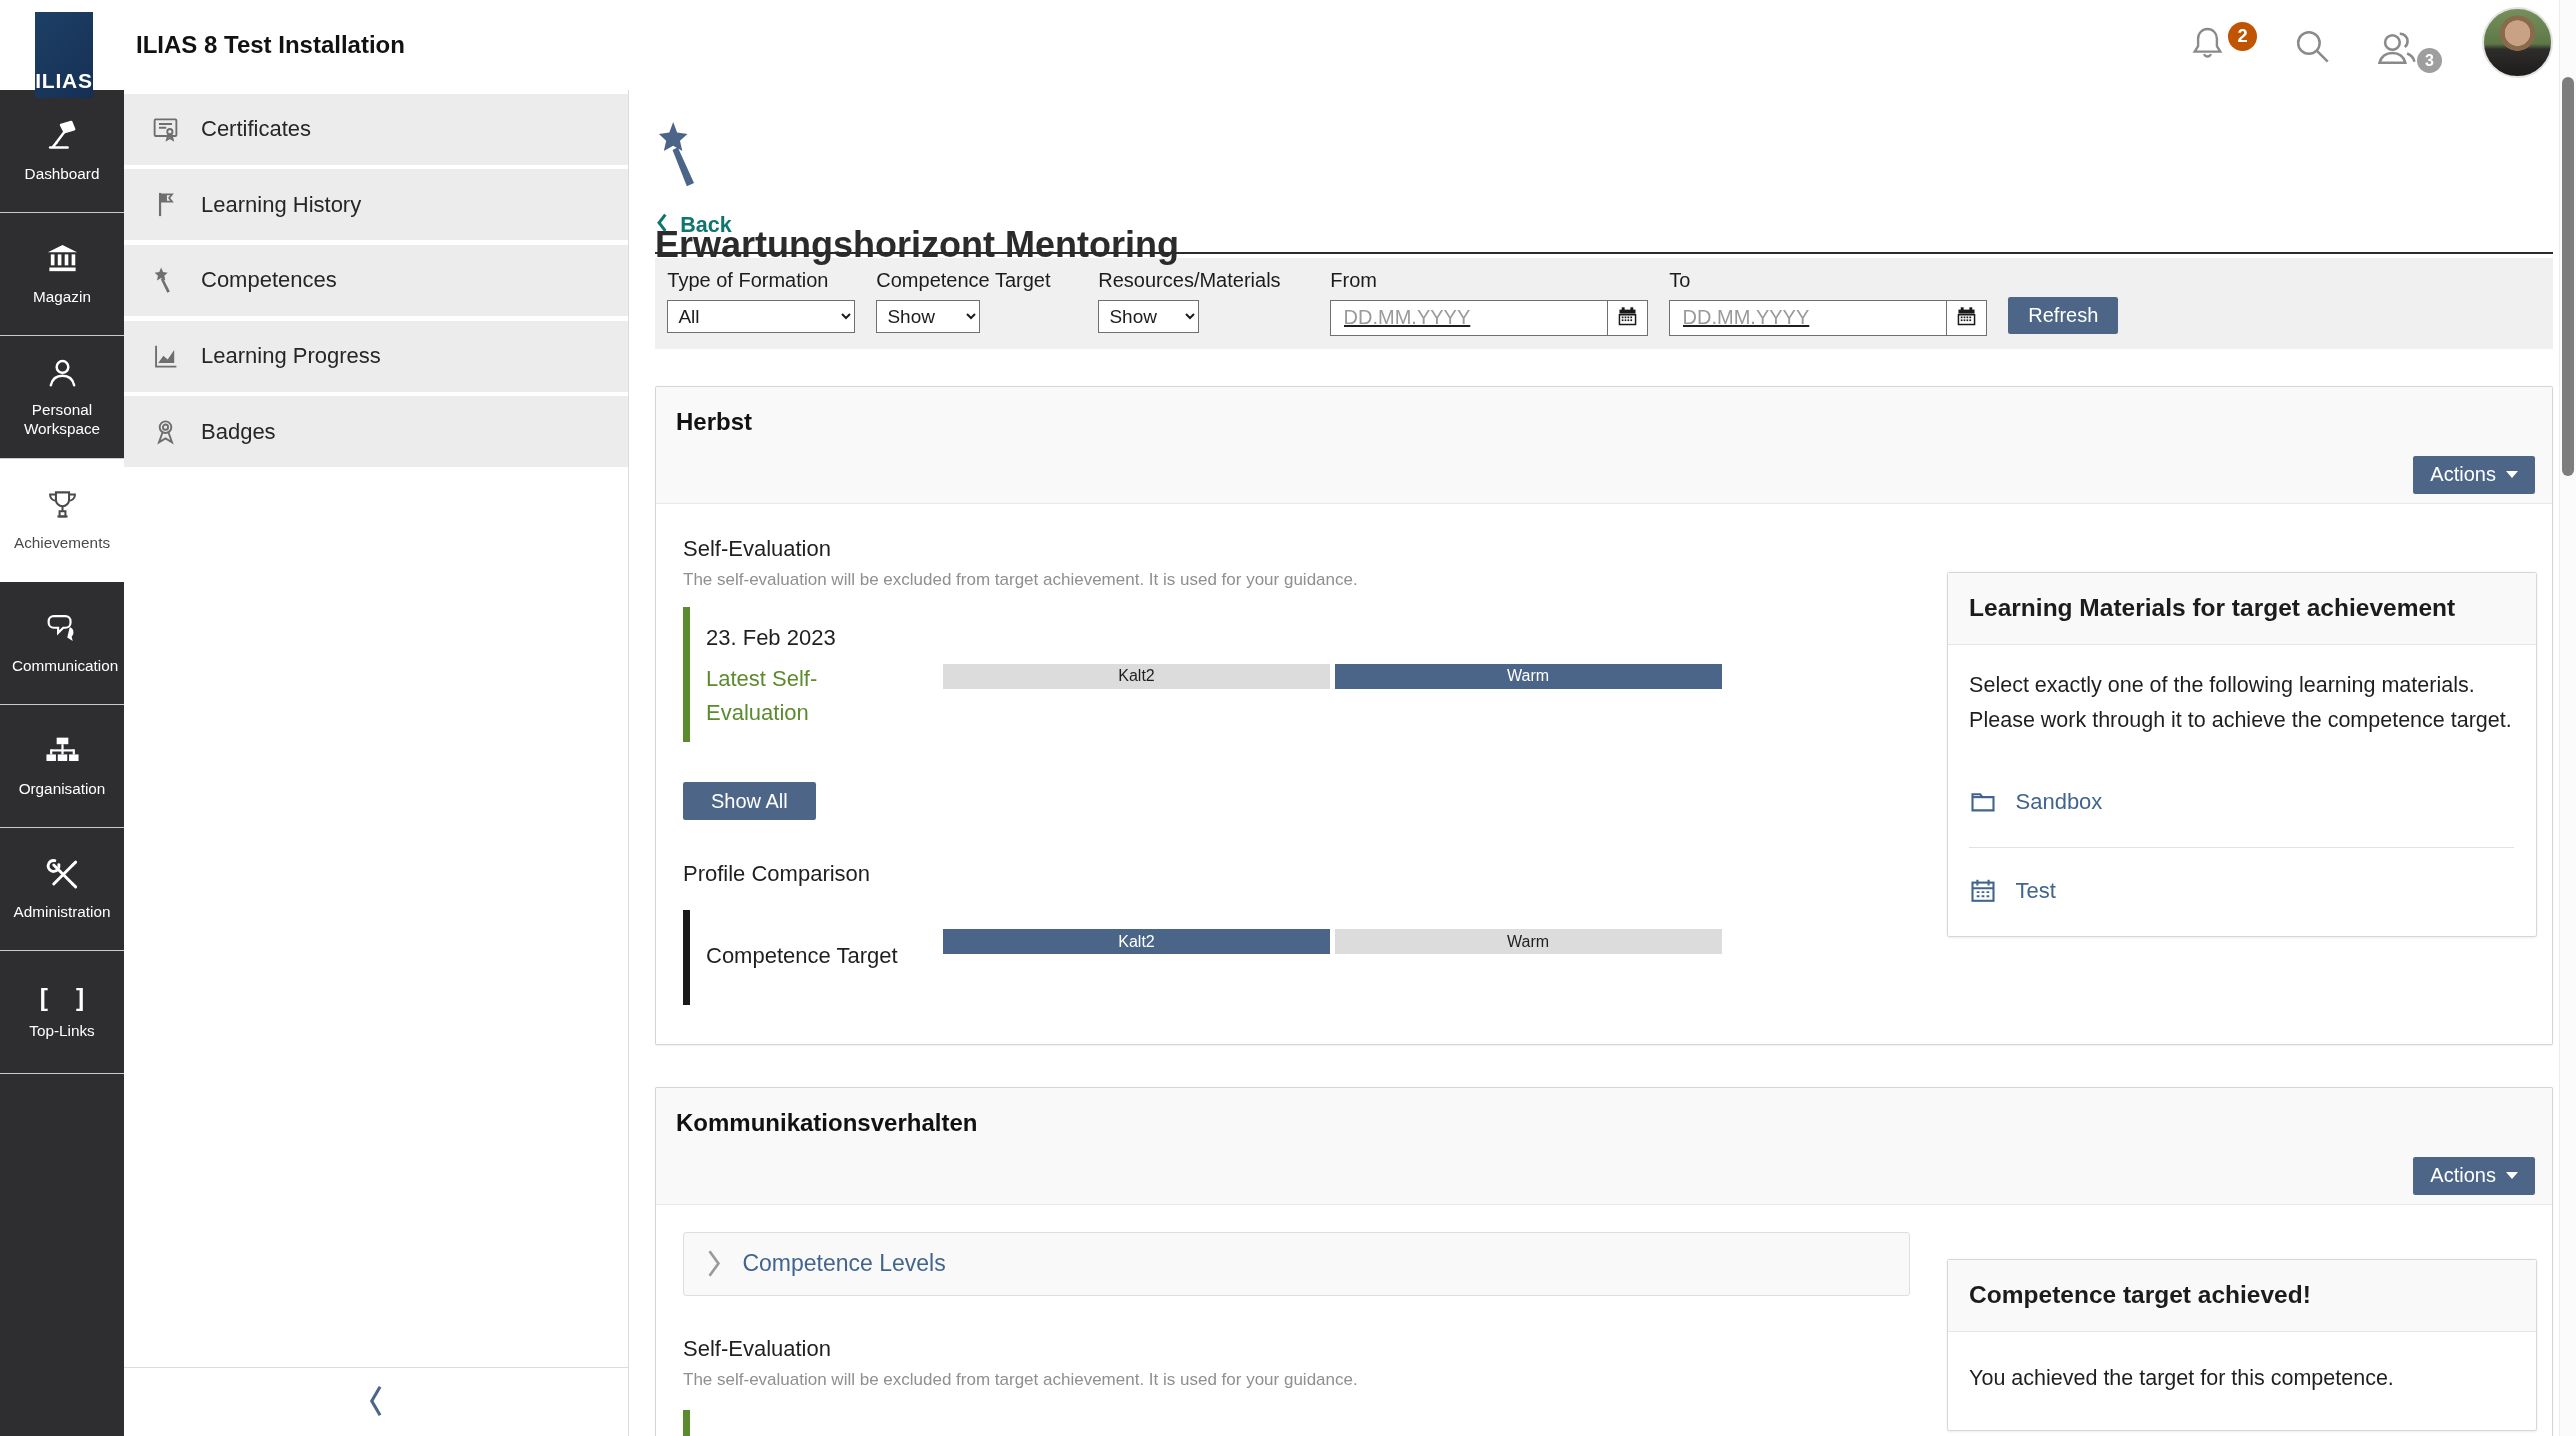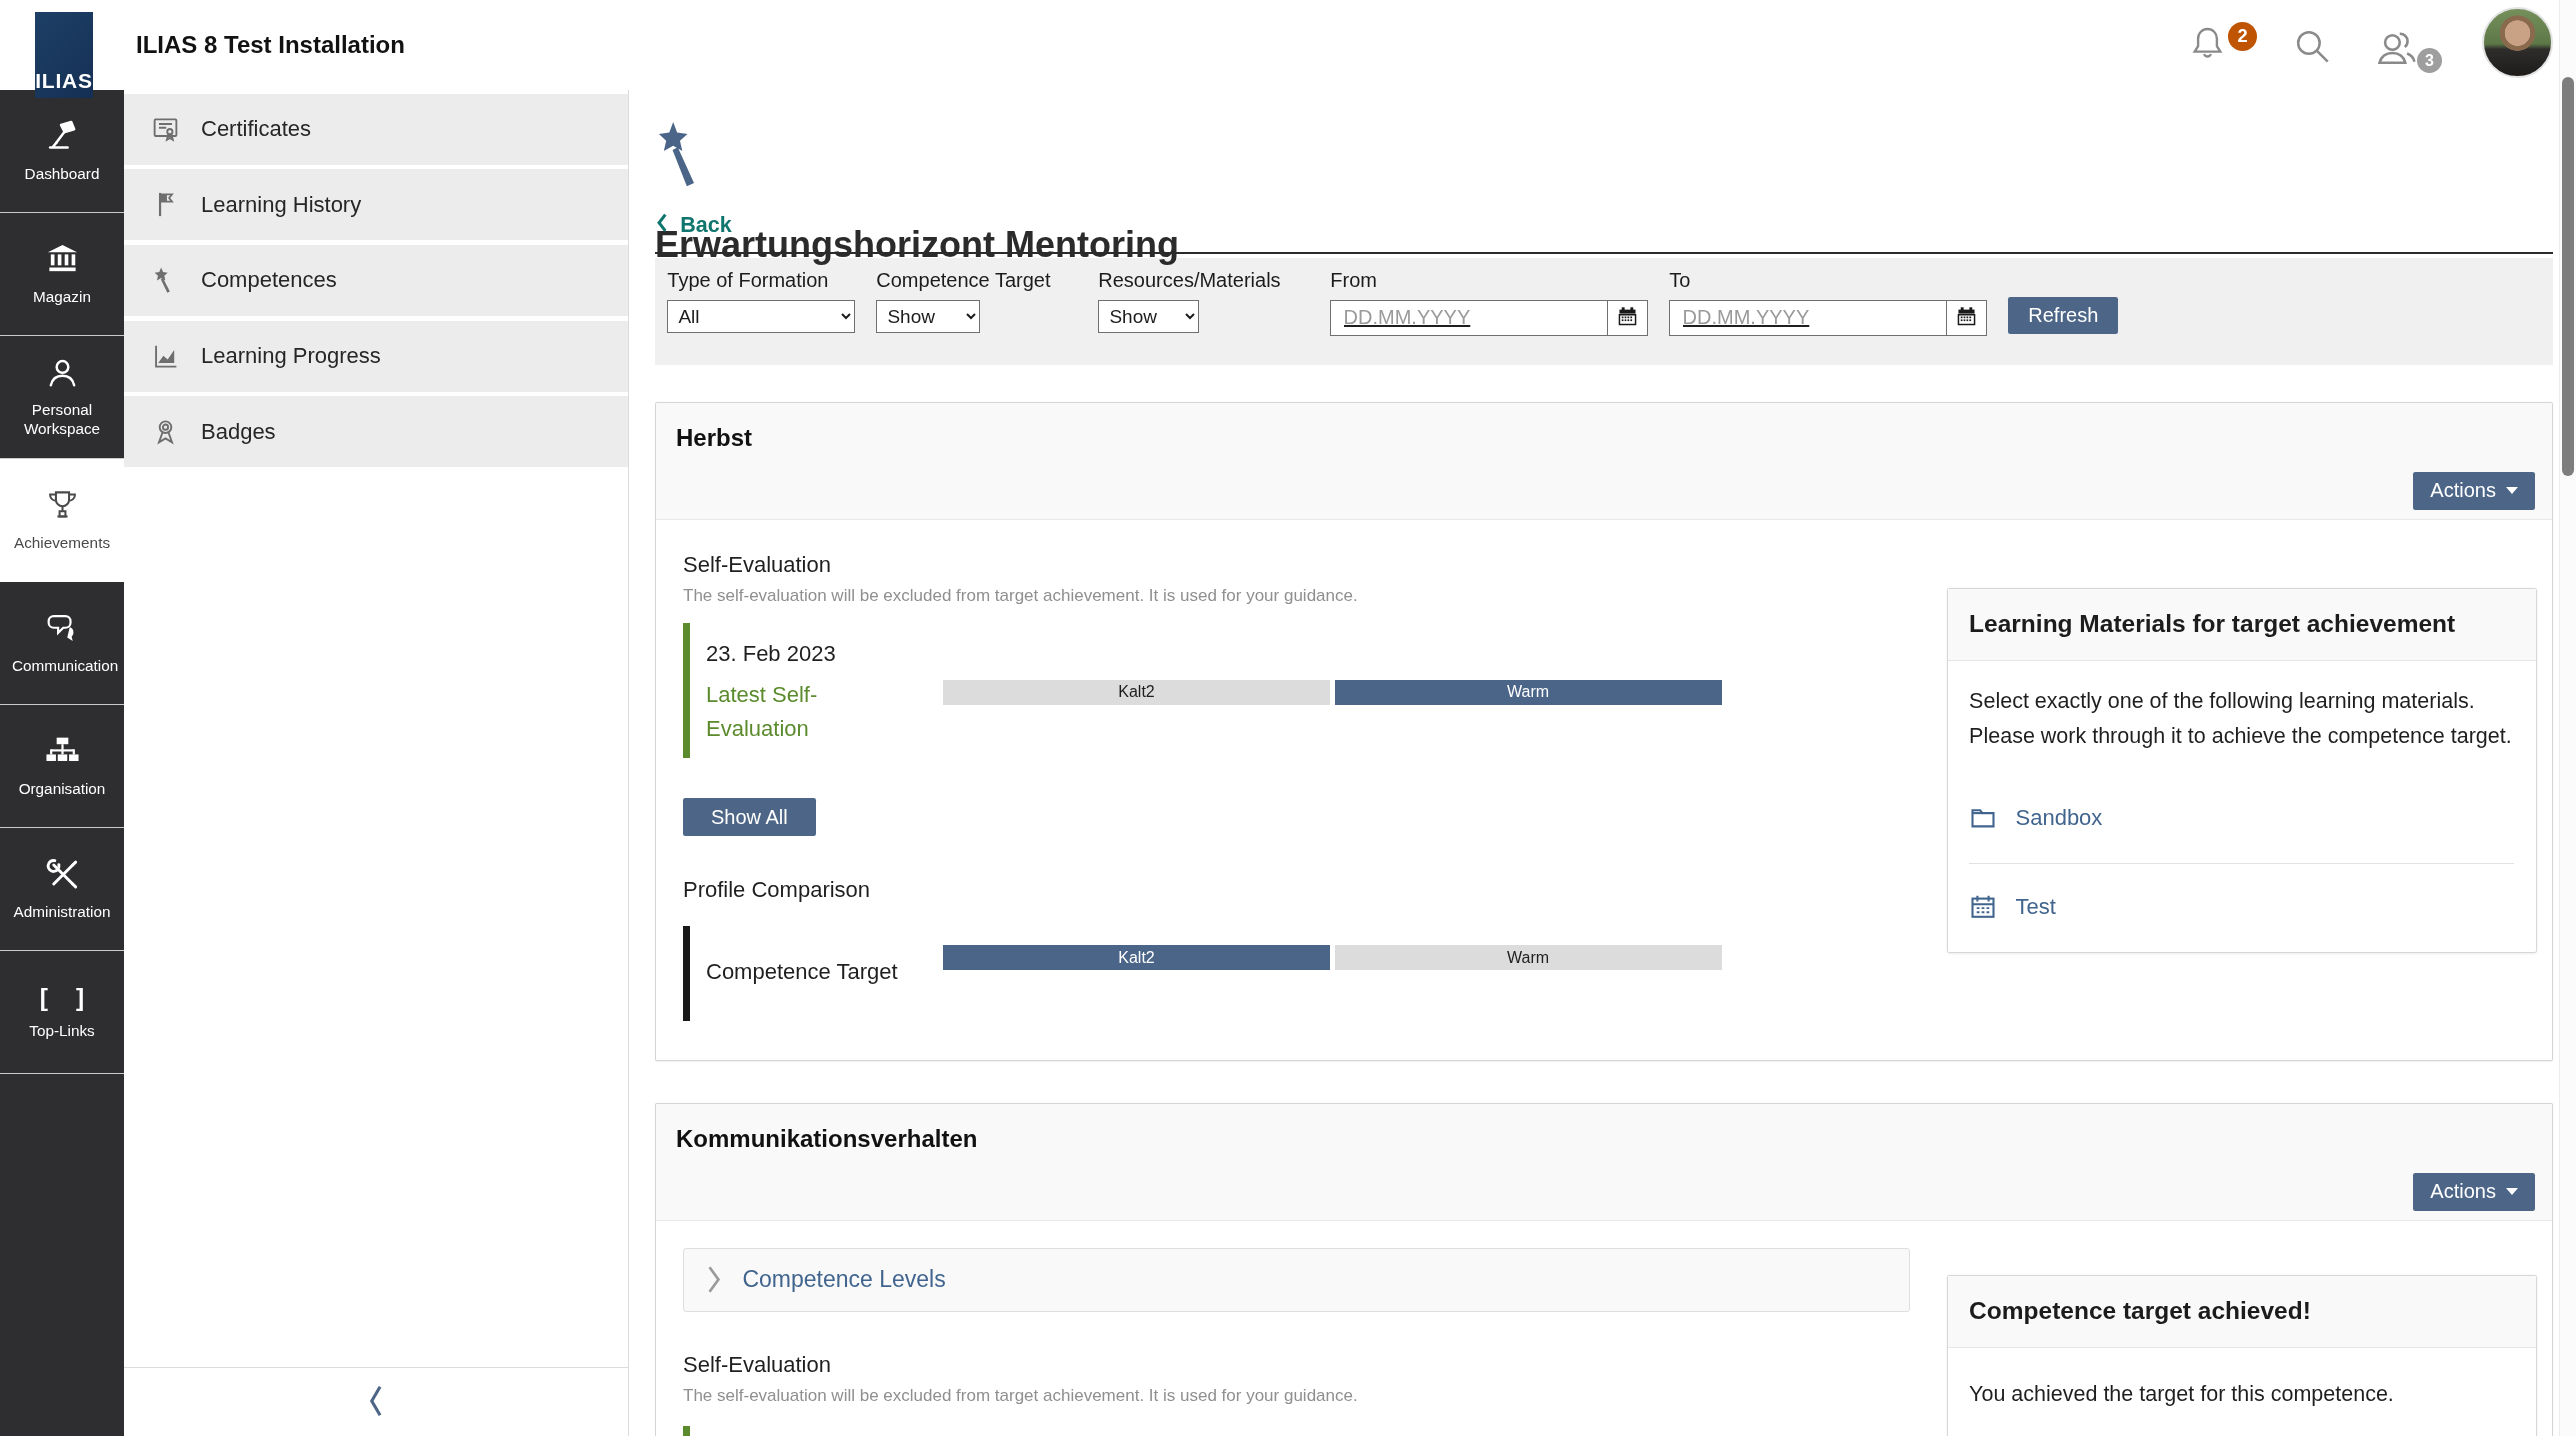--- a/index.html
+++ b/index.html
@@ -51,21 +51,21 @@
   .title-row { display:flex; align-items:flex-start; gap:21.5px; margin-top:28px; height:71px;flex-direction:column; }
   .title-row .wand { color:#4a6588; margin-top:1.5px; }
   h1.page-title { font-size:36px; font-weight:700; color:#2b2b2b; margin-top:10.7px; }
 
   .back-link { display:inline-flex; align-items:center; gap:10px; color:#0f766e;
                font-size:21.5px; font-weight:600; margin-top:23px; cursor:pointer; }
 
   .rule { height:2.3px; background:#2b2b2b; margin-top:12.3px; }
 
   
-  .filters { background:#f0f0f0; margin-top:3.8px; height:107px; display:flex; gap:21px;
+  .filters { background:#f0f0f0; margin-top:3.8px; height:91px; display:flex; gap:21px;
              padding:10.7px 0 0 12.3px; }
   .fgroup { display:flex; flex-direction:column; }
   .fgroup label { font-size:20px; color:#1c1c1c; margin-bottom:8.4px; }
   .fgroup select { height:33px; border:1.5px solid #6f6f6f; background:#fff; font-size:19px;
                    font-family:"Liberation Sans",sans-serif; color:#1c1c1c; padding:0 6.1px; }
   .datewrap { display:flex; width:318px; height:36px; border:1.5px solid #6f6f6f; background:#737373;text-decoration:underline; }
   .datewrap input { flex:1; border:none; outline:none; font-size:20px; padding:0 12.3px;
                     font-family:"Liberation Sans",sans-serif; color:#333; min-width:0; }
   .datewrap input::placeholder { color:#9a9a9a; }
   .calbtn { width:40px; border-left:1.5px solid #6f6f6f; background:#fff; display:flex;

